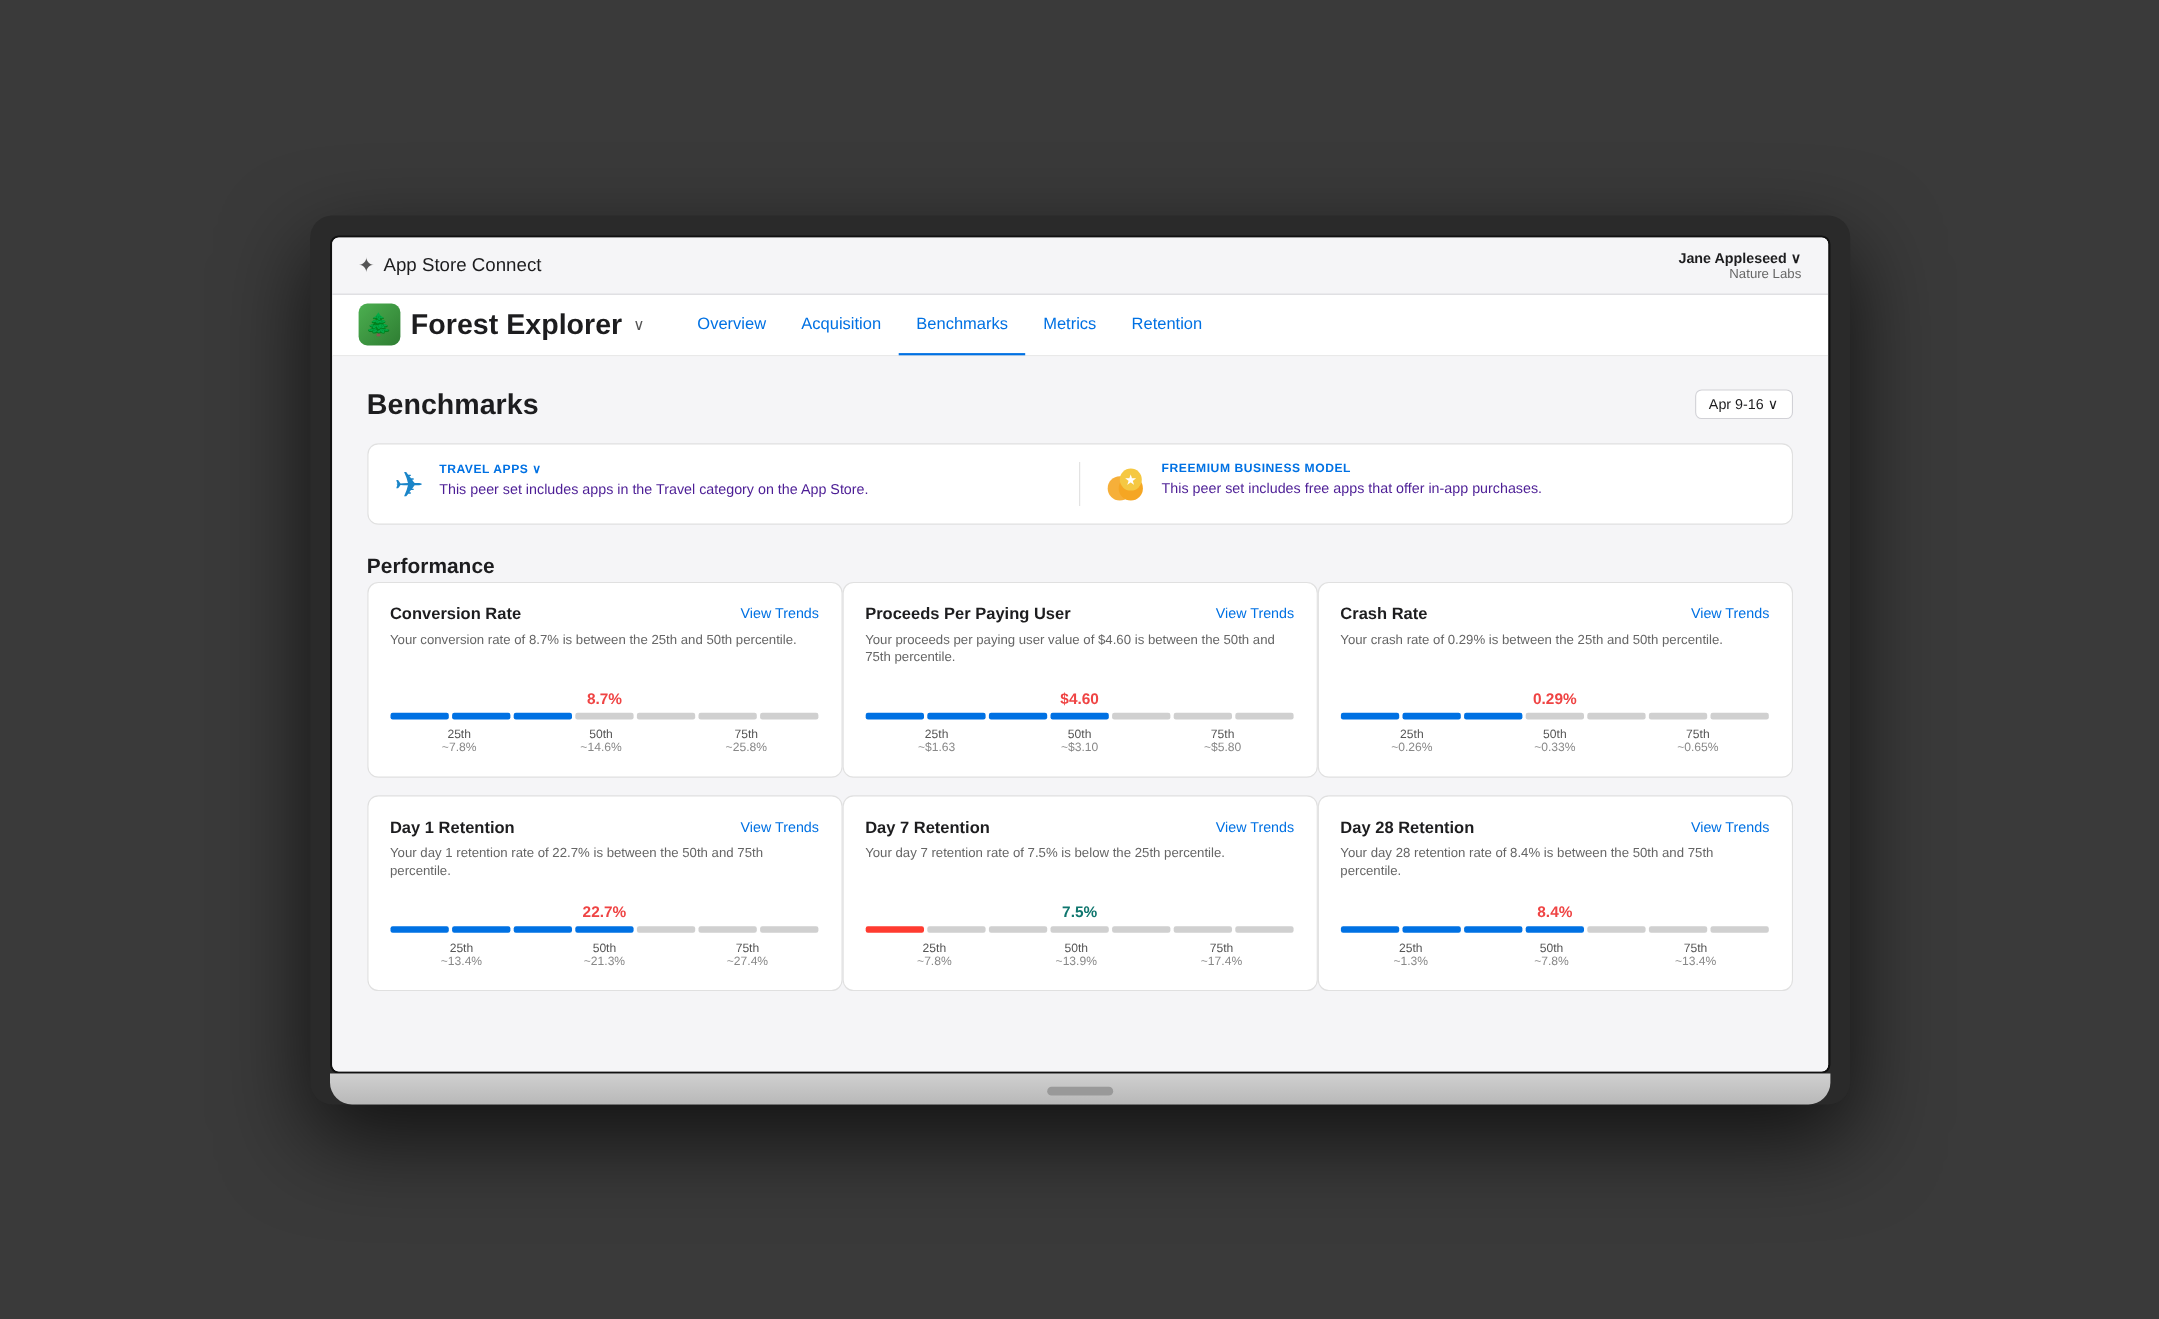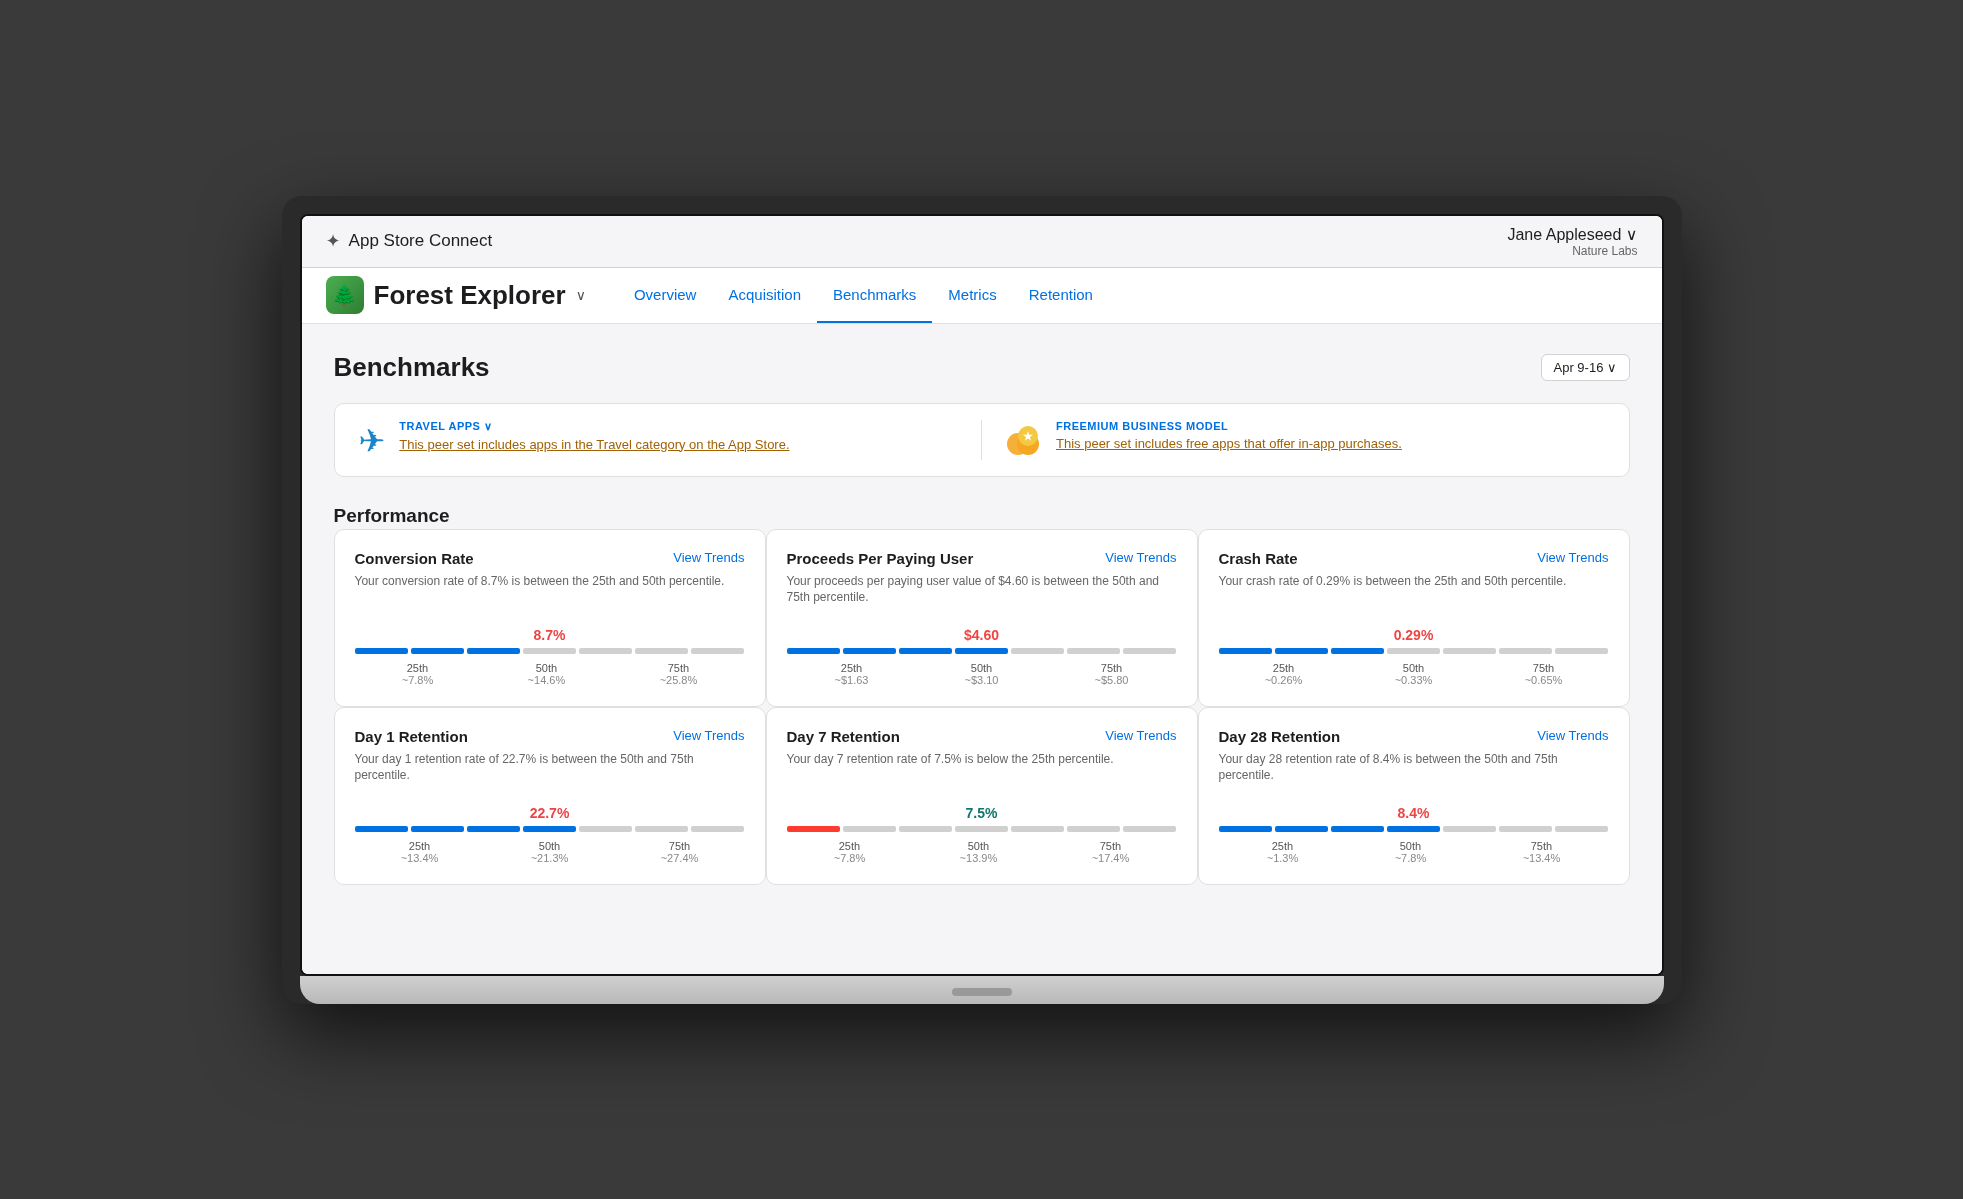--- a/index.html
+++ b/index.html
@@ -89,23 +89,23 @@
       padding: 0 12px;
     }
     .nav-user {
       margin-left: auto;
       display: flex;
       flex-direction: column;
       align-items: flex-end;
       cursor: pointer;
     }
     .nav-user-name {
-      font-size: 16px;
-      color: #1d1d1f;
-      font-weight: 400;
+      font-size: 13px;
+      color: #1d1d1f;
+      font-weight: 700;
     }
     .nav-user-org {
       font-size: 12px;
       color: #666;
     }
 
     
     .sub-nav {
       background: #fff;
       border-bottom: 1px solid #e0e0e0;
@@ -223,43 +223,42 @@
       color: #0071e3;
       text-transform: uppercase;
       letter-spacing: 0.5px;
       margin-bottom: 4px;
       display: flex;
       align-items: center;
       gap: 4px;
     }
     .peer-set-desc {
       font-size: 13px;
-      color: #a16207;
-      text-decoration: underline;
+      color: #4c1d95;
     }
 
     
     .performance-section {}
     .performance-title {
       font-size: 19px;
       font-weight: 600;
       color: #1d1d1f;
       margin-bottom: 2px;
     }
     .performance-subtitle {
       font-size: 12px;
       color: #888;
       margin-bottom: 16px;
     }
 
     
     .cards-grid {
       display: grid;
       grid-template-columns: 1fr 1fr 1fr;
-      margin-bottom: 0;
+      margin-bottom: 16px;
     }
     .metric-card {
       background: #fff;
       border-radius: 10px;
       border: 1px solid #e0e0e0;
       padding: 20px 20px 20px 20px;
     }
     .card-header {
       display: flex;
       justify-content: space-between;

